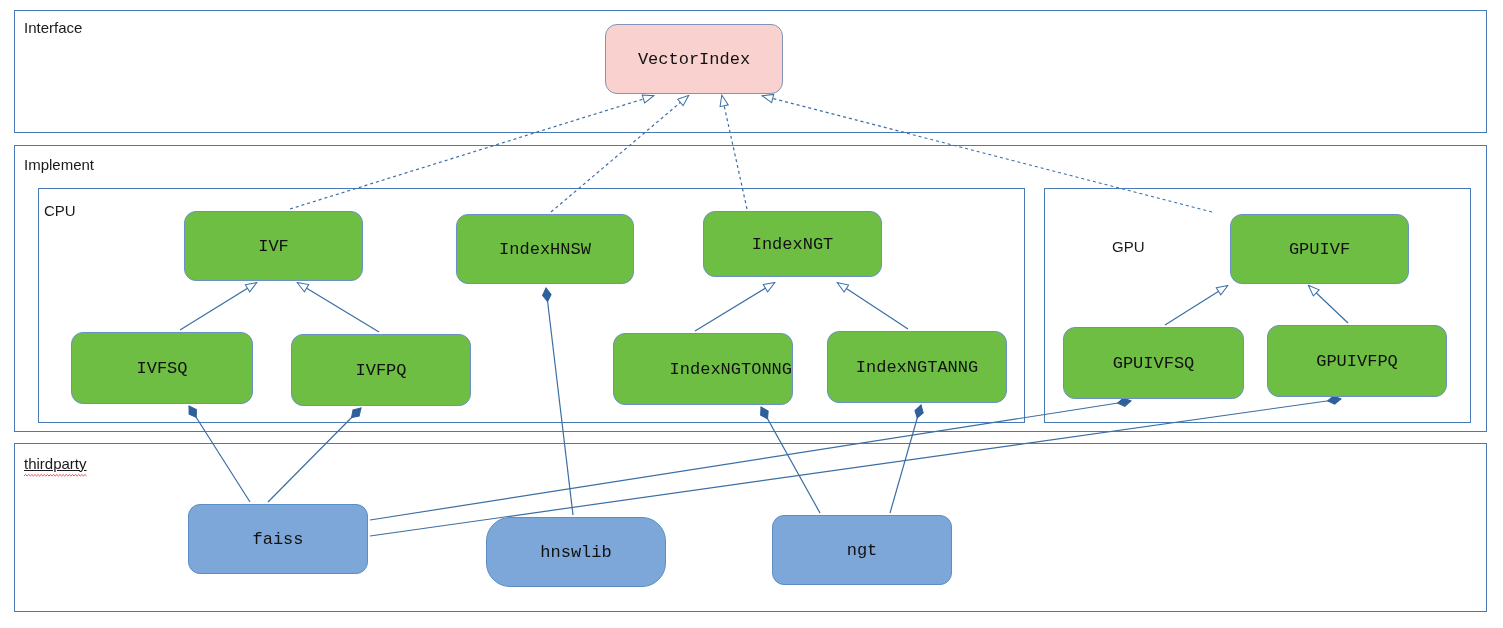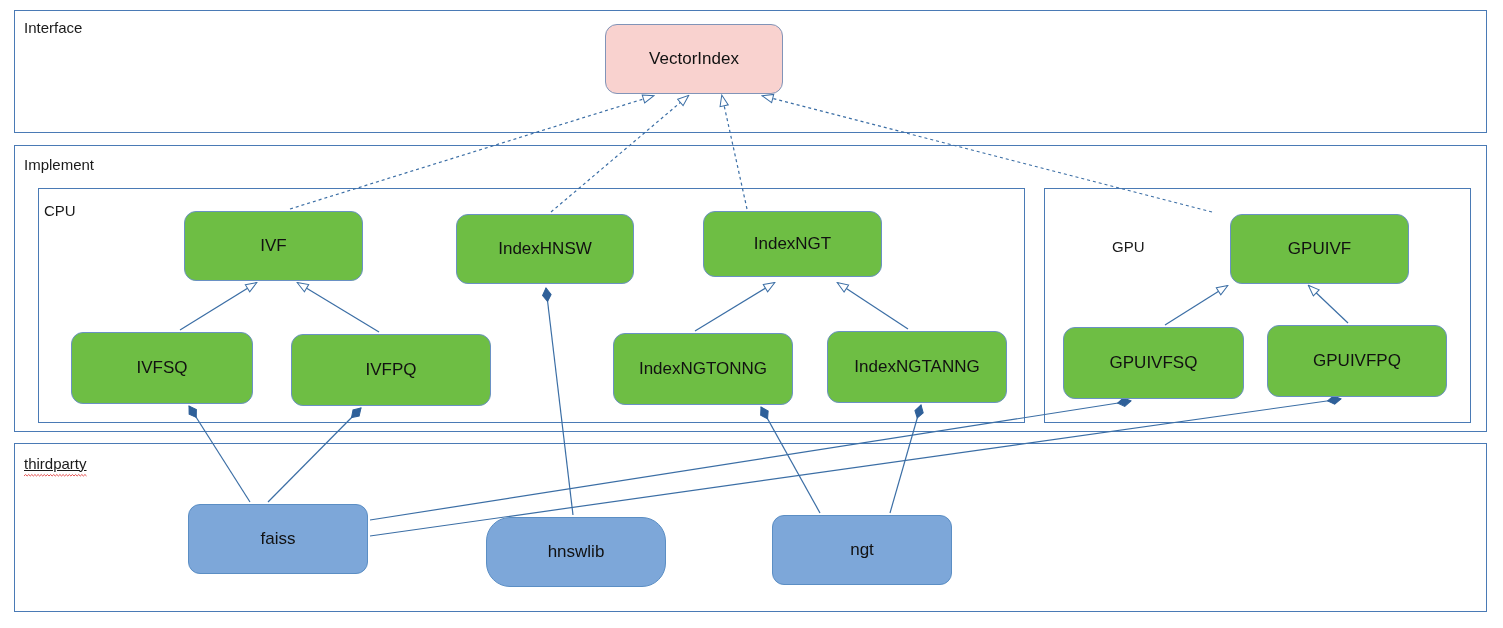--- a/index.html
+++ b/index.html
@@ -47,21 +47,21 @@
   }
   
   .node {
     position: absolute;
     box-sizing: border-box;
     border-radius: 12px;
     border: 1px solid #6a91c4;
     display: flex;
     align-items: center;
     justify-content: center;
-    font-family: Liberation Sans, sans-serif;
+    font-family: Liberation Mono, monospace;
     font-size: 17px;
     color: #111111;
     white-space: nowrap;
     z-index: 4;
   }
   .node.iface  { background: #f9d2cf; border-color: #8194b8; }
   .node.impl   { background: #6ebe44; border-color: #6a91c4; }
   .node.third  { background: #7da7d9; border-color: #5b8ec4; }
 
   
@@ -136,24 +136,24 @@
       </div>
       <div class="node impl" style="left: 703px; top: 211px; width: 179px; height: 66px;">
         <span>IndexNGT</span>
       </div>
       <div class="node impl" style="left: 1230px; top: 214px; width: 179px; height: 70px;">
         <span>GPUIVF</span>
       </div>
       <div class="node impl" style="left: 71px; top: 332px; width: 182px; height: 72px;">
         <span>IVFSQ</span>
       </div>
-      <div class="node impl" style="left: 291px; top: 334px; width: 200px; height: 72px; text-align: right;">
+      <div class="node impl" style="left: 291px; top: 334px; width: 180px; height: 72px; text-align: right;">
         <span>IVFPQ</span>
       </div>
-      <div class="node impl" style="left: 613px; top: 333px; width: 180px; height: 72px;">
+      <div class="node impl" style="left: 613px; top: 333px; width: 180px; height: 72px; justify-content: flex-end;">
         <span>IndexNGTONNG</span>
       </div>
       <div class="node impl" style="left: 827px; top: 331px; width: 180px; height: 72px;">
         <span>IndexNGTANNG</span>
       </div>
       <div class="node impl" style="left: 1063px; top: 327px; width: 181px; height: 72px;">
         <span>GPUIVFSQ</span>
       </div>
       <div class="node impl" style="left: 1267px; top: 325px; width: 180px; height: 72px;">
         <span>GPUIVFPQ</span>

